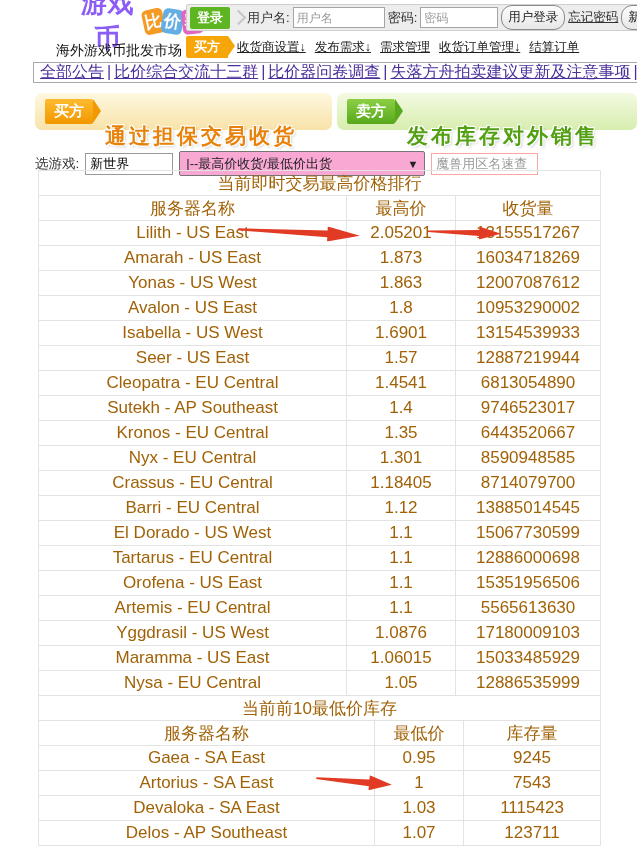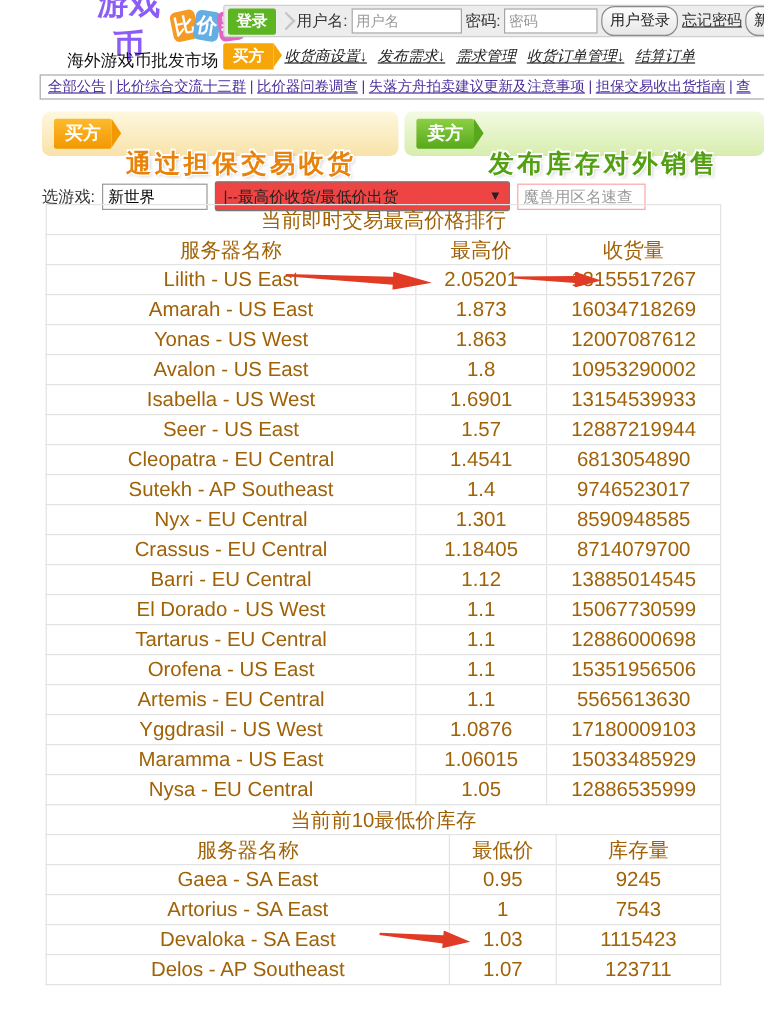--- a/index.html
+++ b/index.html
@@ -33,26 +33,26 @@
   .in-user{width:84px;}
   .in-pass{width:70px;}
   .btn{font-size:12.5px;color:#222;background:linear-gradient(#fdfdfd,#e7e7e7);
     border:1px solid #8a8a8a;border-radius:11px;padding:3px 6px;white-space:nowrap;font-family:inherit;}
   .link-plain{font-size:12.5px;color:#333;text-decoration:underline;white-space:nowrap;cursor:pointer;}
   .buyer-row{position:absolute;left:186px;top:36px;display:flex;align-items:center;gap:9px;}
   .badge-orange{position:relative;background:#F7A60A;color:#fff;font-weight:bold;
     font-size:13px;padding:2px 8px;white-space:nowrap;border-radius:2px 0 0 2px;}
   .badge-orange::after{content:"";position:absolute;left:100%;top:0;width:0;height:0;
     border-left:7px solid #F7A60A;border-top:10px solid transparent;border-bottom:10px solid transparent;}
-  .menu-link{font-size:12.5px;color:#222;text-decoration:underline;white-space:nowrap;cursor:pointer;font-style:italic;}
+  .menu-link{font-size:12.5px;color:#222;text-decoration:underline;white-space:nowrap;cursor:pointer;}
   
   .navbox{position:absolute;left:33px;top:62px;width:612px;height:21px;
     border:1px solid #a9a9a9;background:#fff;display:flex;align-items:center;
     padding:0 6px;box-sizing:border-box;overflow:hidden;white-space:nowrap;}
-  .navbox a{font-size:12px;color:#4B2F9C;text-decoration:underline;cursor:pointer;}
+  .navbox a{font-size:16px;color:#4B2F9C;text-decoration:underline;cursor:pointer;}
   .navbox a:not(:last-child)::after{content:" | ";display:inline-block;text-decoration:none;
     color:#4B2F9C;margin:0 3px;}
   
   .banners{position:absolute;left:35px;top:93px;display:flex;gap:5px;}
   .banner{height:37px;border-radius:7px;display:flex;align-items:center;gap:12px;
     padding:0 10px;box-sizing:border-box;cursor:pointer;}
   .banner-buy{width:297px;background:linear-gradient(180deg,#FEF8DF,#F8E2A8);}
   .banner-sell{width:300px;background:linear-gradient(180deg,#F3FAE2,#D7EDAE);}
   .bbadge{position:relative;color:#fff;font-weight:bold;font-size:15px;padding:3px 9px;
     white-space:nowrap;border-radius:2px;}
@@ -63,21 +63,21 @@
   .bbadge-green{background:linear-gradient(#8CCF44,#57A81C);}
   .bbadge-green::after{border-left:8px solid #57A81C;}
   .banner-text{font-size:21px;font-weight:800;letter-spacing:3px;white-space:nowrap;
     text-shadow:-1px -1px 0 #fff,1px -1px 0 #fff,-1px 1px 0 #fff,1px 1px 0 #fff,2px 2px 3px rgba(0,0,0,.18);margin-top:48px;}
   .banner-buy .banner-text{color:#E8820A;}
   .banner-sell .banner-text{color:#53A013;}
   
   .filter-row{position:absolute;left:35px;top:151px;display:flex;align-items:center;gap:6px;}
   .filter-row .fld-label{font-size:13.5px;}
   .in-game{width:78px;height:20px;border:1px solid #999;font-size:13px;padding:0 4px;font-family:inherit;}
-  .select{width:246px;height:25px;border:1px solid #767676;border-radius:2px;background:#ef4444;
+  .select{width:246px;height:25px;border:1px solid #767676;border-radius:2px;background:#f9a8d4;
     display:flex;align-items:center;justify-content:space-between;padding:0 6px;
     box-sizing:border-box;font-size:13px;cursor:pointer;}
   .select .caret{font-size:11px;color:#222;}
   .in-quick{width:97px;height:20px;border:1px solid #fca5a5;font-size:13px;padding:0 4px;font-family:inherit;}
   .in-quick::placeholder,.login-strip input::placeholder{color:#9a9a9a;}
   
   .tables{position:absolute;left:38px;top:170px;width:562px;}
   table.t{border-collapse:collapse;width:562px;table-layout:fixed;font-size:17px;color:#a16207;}
   table.t + table.t{margin-top:-1px;}
   table.t td{border:1px solid #e3e3e3;text-align:center;height:24px;padding:0;overflow:hidden;white-space:nowrap;}
@@ -206,20 +206,25 @@
           <td>Cleopatra - EU Central</td>
           <td>1.4541</td>
           <td>6813054890</td>
         </tr>
         <tr>
           <td>Sutekh - AP Southeast</td>
           <td>1.4</td>
           <td>9746523017</td>
         </tr>
         <tr>
+          <td>Kronos - EU Central</td>
+          <td>1.35</td>
+          <td>6443520667</td>
+        </tr>
+        <tr>
           <td>Nyx - EU Central</td>
           <td>1.301</td>
           <td>8590948585</td>
         </tr>
         <tr>
           <td>Crassus - EU Central</td>
           <td>1.18405</td>
           <td>8714079700</td>
         </tr>
         <tr>

